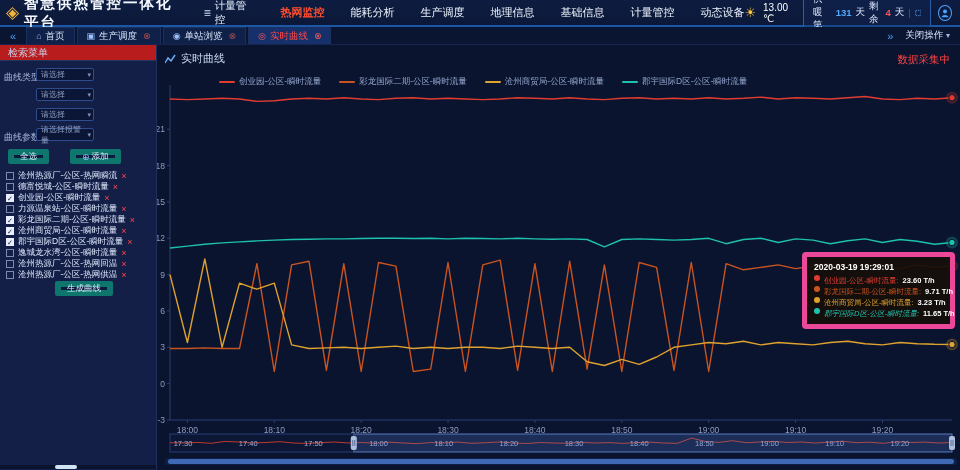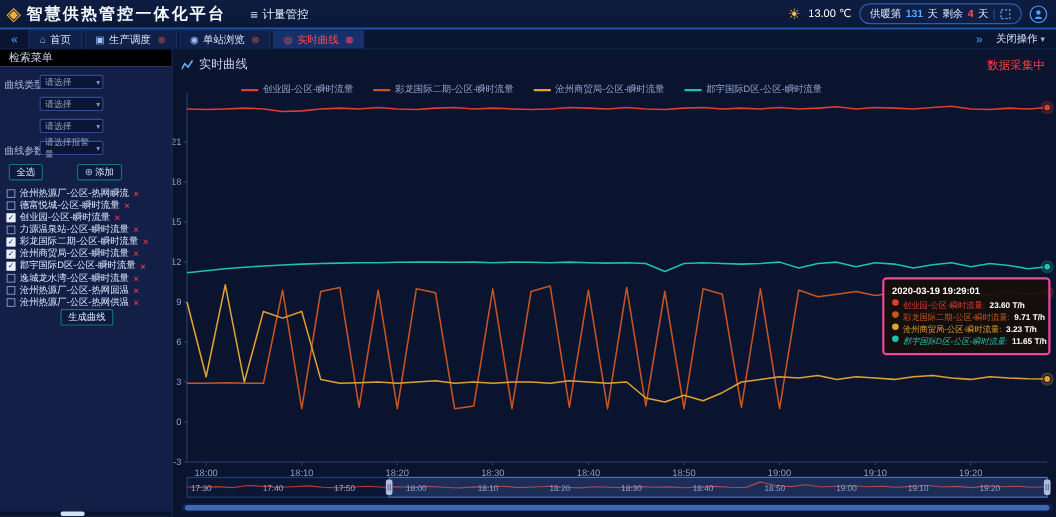--- a/index.html
+++ b/index.html
@@ -41,27 +41,27 @@
   .tab.active .t-ic, .tab.active .t-close { color:#ff5a5a; }
   .tb-right { margin-left:auto; display:flex; align-items:center; gap:12px; padding-right:10px; }
   .tb-expand { color:#4da0ff; font-size:11px; cursor:pointer; }
   .tb-closeops { font-size:9.5px; color:#d6e4ff; cursor:pointer; }
   .tb-closeops .caret { font-size:8px; color:#9db4e0; }
 
   
   .sidebar { position:absolute; top:45px; left:0; width:157px; height:425px;
     background:#141f48; border-right:1px solid #1f2f5e; }
   .sb-title { position:absolute; top:0; left:0; right:0; height:16px; line-height:16px;
-    padding-left:8px; font-size:10px; color:#c7d4f0; border-bottom:1px solid #24365f; background:#000000; }
+    padding-left:8px; font-size:10px; color:#c7d4f0; border-bottom:1px solid #24365f; background:#b91c1c; }
   .sb-label { position:absolute; left:4px; font-size:9px; color:#aab7d8; }
   .sb-select { position:absolute; left:36px; width:58px; height:13px; background:#0b1535;
     border:1px solid #2f4c8e; border-radius:2px; font-size:8px; color:#8fa0c4;
     display:flex; align-items:center; padding:0 10px 0 4px; cursor:pointer; }
   .sb-select .chev { position:absolute; right:2px; font-size:7px; color:#7f93c0; }
-  .sb-btn { position:absolute; height:15px; border:1px solid #0f766e; background:#0d1a3e;
+  .sb-btn { position:absolute; height:15px; border:6px solid #0f766e; background:#0d1a3e;
     color:#dfe9ff; font-size:8.5px; border-radius:2px; display:flex; align-items:center;
     justify-content:center; cursor:pointer; padding:0 6px; }
   .sb-btn .plus { color:#9db8f0; margin-right:2px; font-size:9px; }
   .sb-list { position:absolute; top:125px; left:0; right:0; }
   .sb-item { height:11px; display:flex; align-items:center; gap:4px; padding-left:6px; cursor:pointer; }
   .cbx { width:8px; height:8px; border:1px solid #7d8bb0; background:transparent; flex:none;
     font-size:7px; line-height:7px; text-align:center; color:#15234d; }
   .cbx.on { background:#e8eefc; border-color:#e8eefc; }
   .sb-item .lb { font-size:8.5px; color:#dde7fb; white-space:nowrap; }
   .sb-item .rm { font-size:9px; color:#ff4646; line-height:8px; }
@@ -73,40 +73,49 @@
   .panel-hdr { position:absolute; top:6px; left:8px; display:flex; align-items:center; gap:5px;
     font-size:11px; color:#c9d6ef; }
   .panel-status { position:absolute; top:8px; right:10px; font-size:10.5px; color:#ff4343; }
   .legend { position:absolute; top:31px; left:62px; display:flex; gap:18px; }
   .lg-item { display:flex; align-items:center; gap:4px; font-size:8.5px; color:#93a5cd; cursor:pointer; }
   .lg-dash { width:16px; height:2px; border-radius:1px; }
   svg.chart { position:absolute; top:0; left:0; }
 
   
   .tooltip { position:absolute; top:207px; right:5px; width:153px; background:rgba(22,15,10,.93);
-    border:2px solid #ec4899; border-radius:4px; padding:5px 7px; z-index:5; }
+    border:5px solid #ec4899; border-radius:4px; padding:5px 7px; z-index:5; }
   .tt-time { font-size:8.5px; font-weight:bold; color:#fff; margin-bottom:3px; }
   .tt-row { display:flex; align-items:flex-start; gap:4px; font-size:7.5px; line-height:11px; white-space:nowrap; }
   .tt-dot { width:6px; height:6px; border-radius:50%; flex:none; }
   .tt-val { color:#fff; font-weight:bold; }
 </style>
 </head>
 <body>
 
 <div class="app">
 
   <div class="hdr">
     <div class="logo">
       <span class="logo-mark">◈</span>
       <span class="logo-title">智慧供热管控一体化平台</span>
     </div>
     <div class="sysnav">
       <span class="menu-ic">≡</span>
       <span>计量管控</span>
     </div>
+    <div class="nav">
+        <div class="nav-item active">热网监控</div>
+        <div class="nav-item">能耗分析</div>
+        <div class="nav-item">生产调度</div>
+        <div class="nav-item">地理信息</div>
+        <div class="nav-item">基础信息</div>
+        <div class="nav-item">计量管控</div>
+        <div class="nav-item">动态设备</div>
+      </div>
     <div class="hdr-right">
       <span class="sun">☀</span>
       <span class="temp">13.00 ℃</span>
       <div class="pill">
         <span>供暖第</span>
         <b class="blue">131</b>
         <span>天</span>
         <span>剩余</span>
         <b class="red">4</b>
         <span>天</span>

